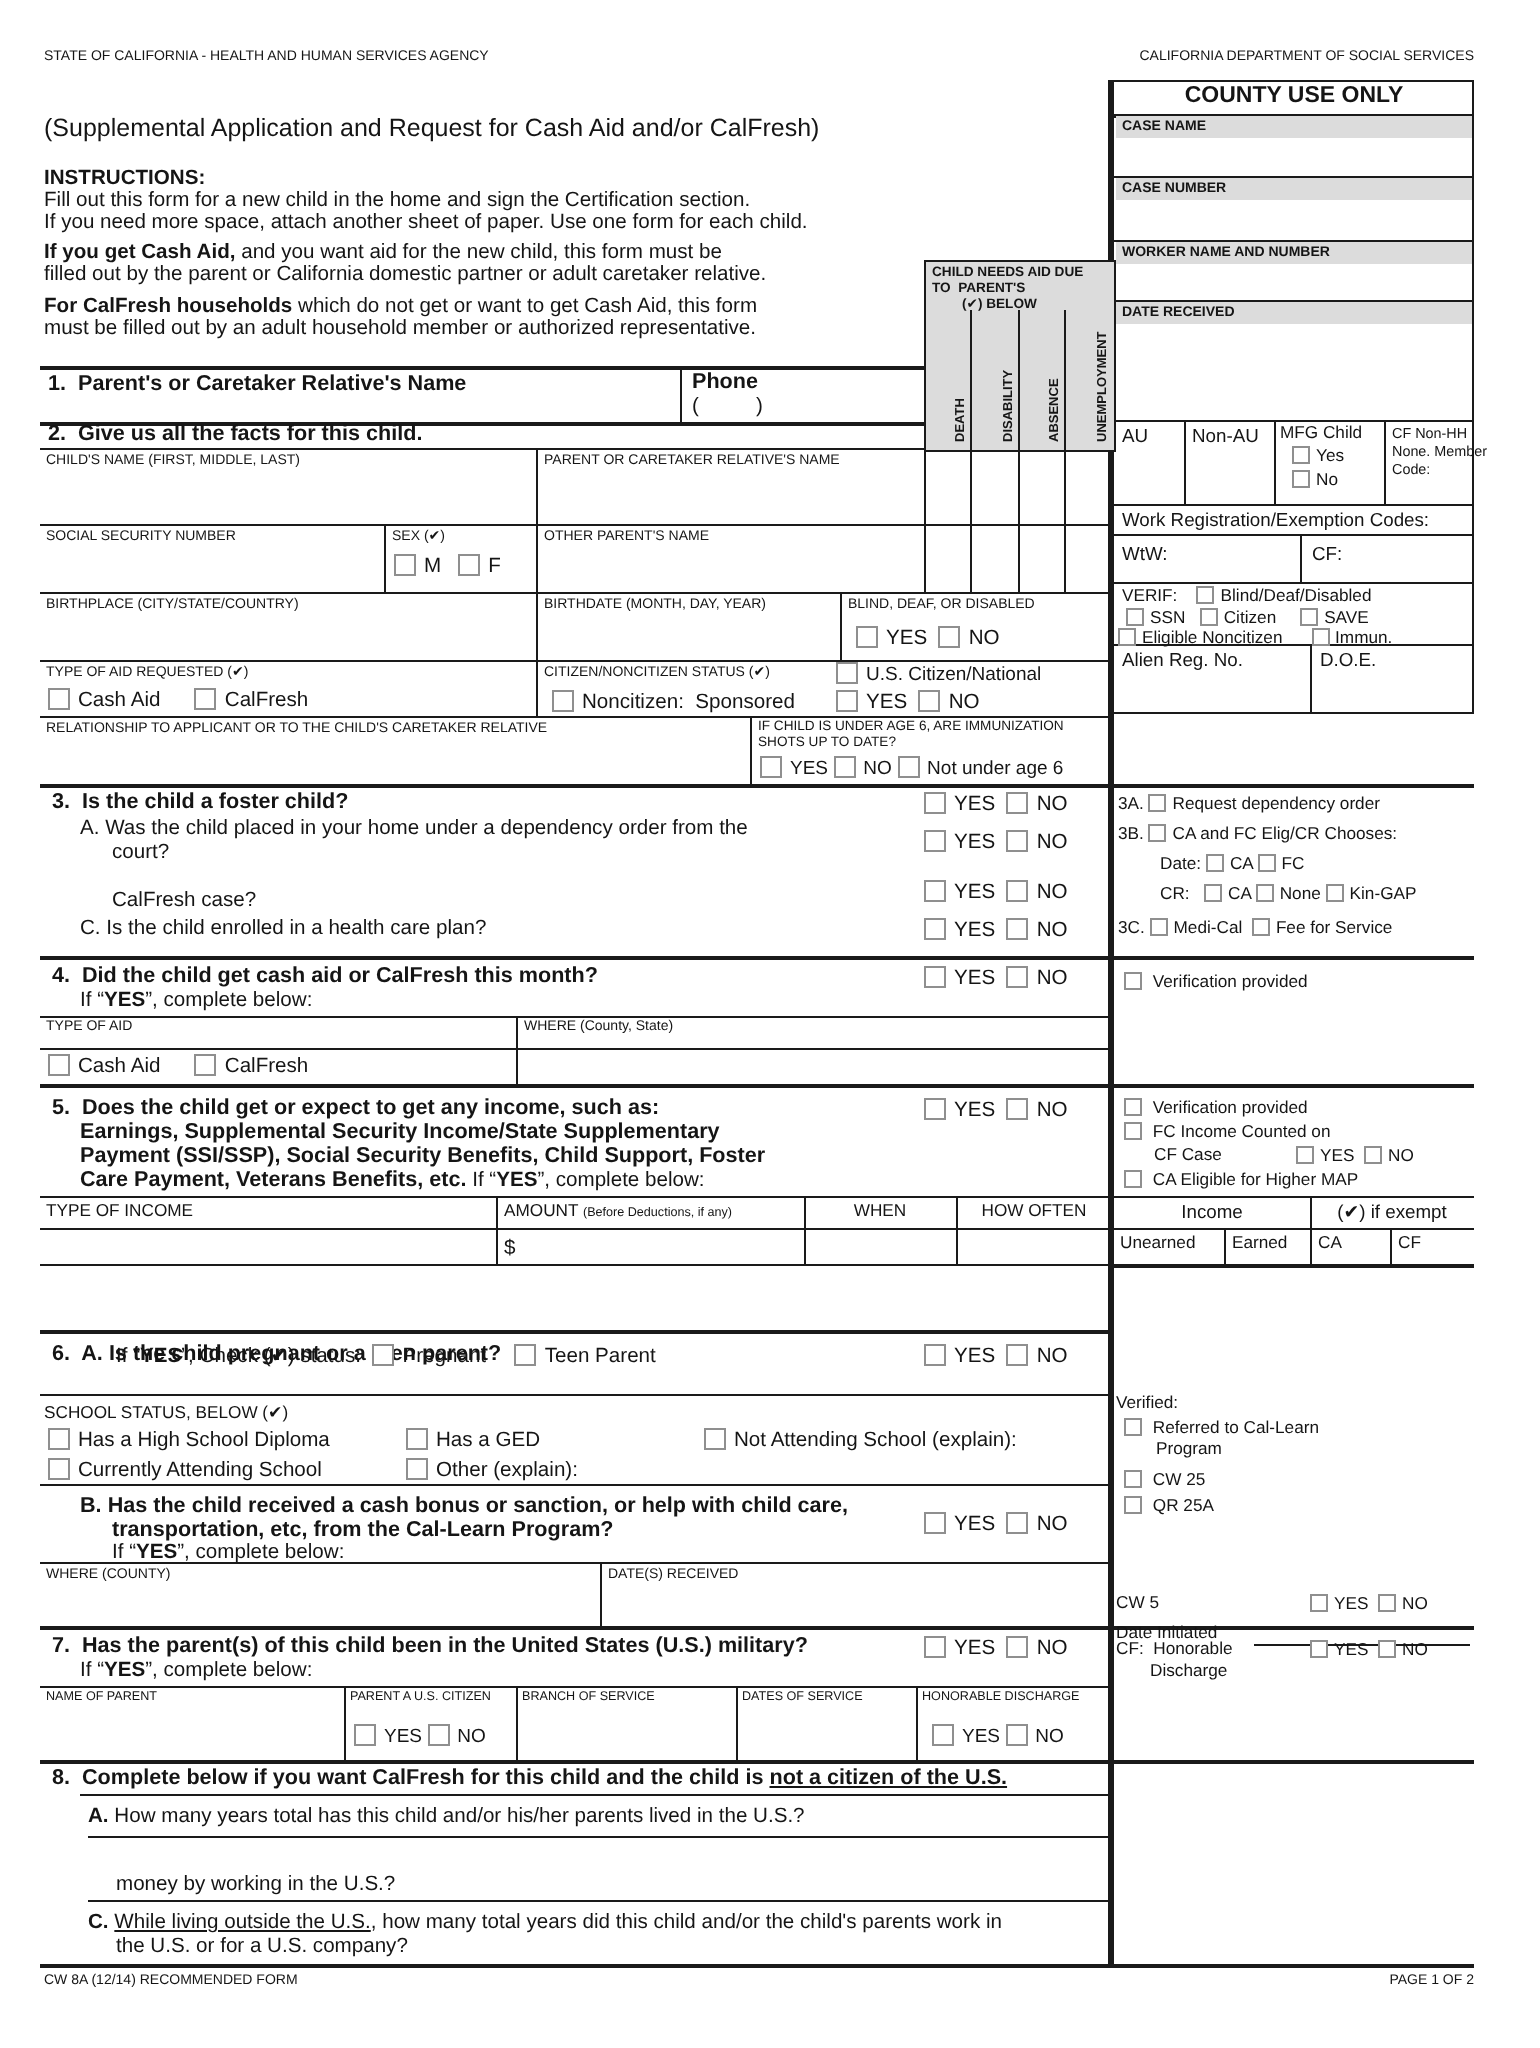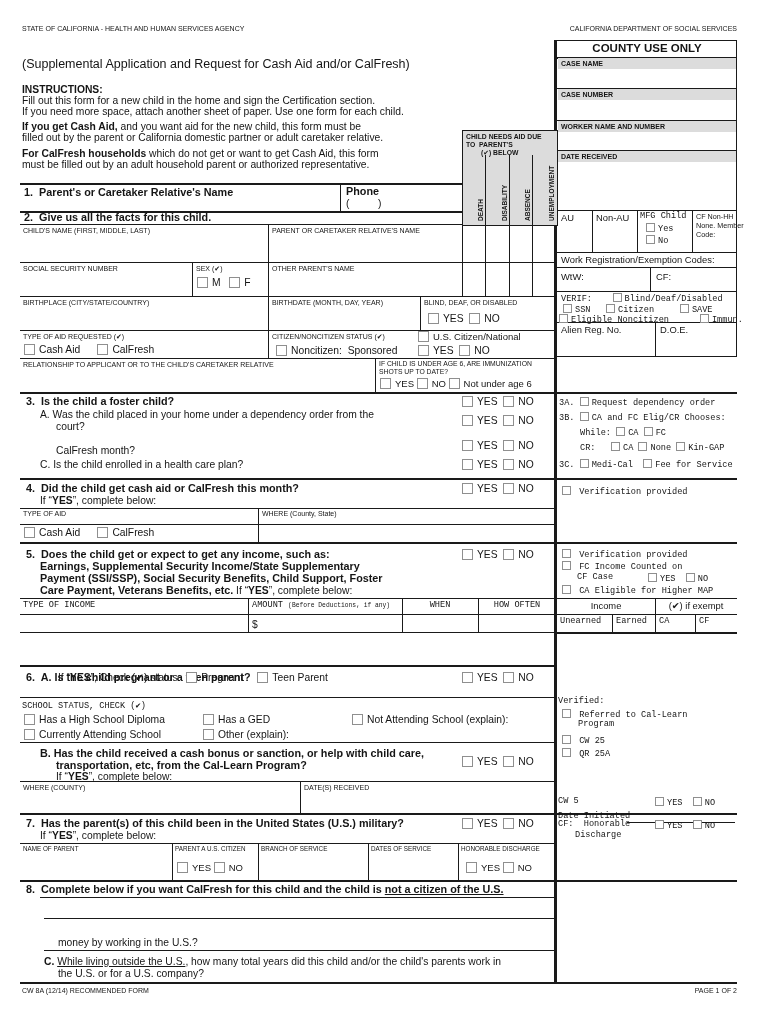--- a/index.html
+++ b/index.html
@@ -2,21 +2,21 @@
 <html><head>
 <meta charset="utf-8">
 <style>
   html,body{margin:0;padding:0;background:#fff;}
   #page{position:relative;width:770px;height:1024px;background:#fff;color:#151515;
         font-family:"Liberation Sans","DejaVu Sans",sans-serif;overflow:hidden;}
   .p{position:absolute;white-space:pre;line-height:1.08;}
   .b{font-weight:700;}
   .u{text-decoration:underline;}
   .f6{font-size:6.3px;} .f68{font-size:6.8px;} .f7{font-size:7px;} .f75{font-size:7.2px;}
-  .f8{font-size:8.6px;font-family:Liberation Mono, monospace;} .f9{font-size:9.4px;} .f95{font-size:9.5px;}
+  .f8{font-size:8.6px;} .f9{font-size:9.4px;} .f95{font-size:9.5px;}
   .f10{font-size:10.3px;} .f11{font-size:10.8px;} .f12{font-size:12.5px;}
   .hl,.vl{position:absolute;background:#1a1a1a;}
   .hl{height:1px;} .h2{height:2px !important;}
   .vl{width:1px;}
   .cb{display:inline-block;width:11px;height:11px;border:1.2px solid #8f8f8f;background:#fff;
       vertical-align:-2px;margin-right:4px;box-sizing:border-box;}
   .cb.s{width:9px;height:9px;vertical-align:-1.5px;margin-right:3px;}
   .gray{position:absolute;background:#dcdcdc;}
   .field{position:absolute;}
   .rot{position:absolute;transform-origin:0 0;transform:rotate(-90deg);font-size:6.5px;font-weight:700;white-space:pre;}
@@ -115,21 +115,21 @@
   <span class="p f7" style="left:22px;top:25px">STATE OF CALIFORNIA - HEALTH AND HUMAN SERVICES AGENCY</span>
   <span class="p f7" style="right:33px;top:25px">CALIFORNIA DEPARTMENT OF SOCIAL SERVICES</span>
   <span class="p f12" style="left:22px;top:58px">(Supplemental Application and Request for Cash Aid and/or CalFresh)</span>
 
   <span class="p f10 b" style="left:22px;top:84px">INSTRUCTIONS:</span>
   <span class="p f10" style="left:22px;top:95px">Fill out this form for a new child in the home and sign the Certification section.</span>
   <span class="p f10" style="left:22px;top:106px">If you need more space, attach another sheet of paper. Use one form for each child.</span>
   <span class="p f10" style="left:22px;top:121px"><span class="b">If you get Cash Aid,</span><span> and you want aid for the new child, this form must be</span></span>
   <span class="p f10" style="left:22px;top:132px">filled out by the parent or California domestic partner or adult caretaker relative.</span>
   <span class="p f10" style="left:22px;top:148px"><span class="b">For CalFresh households</span><span> which do not get or want to get Cash Aid, this form</span></span>
-  <span class="p f10" style="left:22px;top:159px">must be filled out by an adult household parent or authorized representative.</span>
+  <span class="p f10" style="left:22px;top:159px">must be filled out by an adult household member or authorized representative.</span>
 
   <span class="p f68 b" style="left:466px;top:133px">CHILD NEEDS AID DUE</span>
   <span class="p f68 b" style="left:466px;top:141px">TO  PARENT'S</span>
   <span class="p f68 b" style="left:481px;top:149px">(✔) BELOW</span>
   <span class="rot" style="left:477px;top:221px">DEATH</span>
   <span class="rot" style="left:501px;top:221px">DISABILITY</span>
   <span class="rot" style="left:524px;top:221px">ABSENCE</span>
   <span class="rot" style="left:548px;top:221px">UNEMPLOYMENT</span>
   <div class="field" style="left:463px;top:225px;width:21px;height:36px"></div>
   <div class="field" style="left:486px;top:225px;width:22px;height:36px"></div>
@@ -199,28 +199,28 @@
   <div class="field" style="left:22px;top:371px;width:351px;height:19px"></div>
   <span class="p f68" style="left:379px;top:360px">IF CHILD IS UNDER AGE 6, ARE IMMUNIZATION</span>
   <span class="p f68" style="left:379px;top:368px">SHOTS UP TO DATE?</span>
   <span class="p f95" style="left:380px;top:378px"><span class="cb"></span><span>YES</span> <span class="cb"></span><span>NO</span> <span class="cb"></span><span>Not under age 6</span></span>
 
   <span class="p f11 b" style="left:26px;top:396px">3.  Is the child a foster child?</span>
   <span class="p f10" style="left:462px;top:396px"><span class="cb"></span><span>YES</span>  <span class="cb"></span><span>NO</span></span>
   <span class="p f10" style="left:40px;top:409px">A. Was the child placed in your home under a dependency order from the</span>
   <span class="p f10" style="left:56px;top:421px">court?</span>
   <span class="p f10" style="left:462px;top:415px"><span class="cb"></span><span>YES</span>  <span class="cb"></span><span>NO</span></span>
-  <span class="p f10" style="left:56px;top:445px">CalFresh month?</span>
+  <span class="p f10" style="left:56px;top:445px">CalFresh case?</span>
   <span class="p f10" style="left:462px;top:440px"><span class="cb"></span><span>YES</span>  <span class="cb"></span><span>NO</span></span>
   <span class="p f10" style="left:40px;top:459px">C. Is the child enrolled in a health care plan?</span>
   <span class="p f10" style="left:462px;top:459px"><span class="cb"></span><span>YES</span>  <span class="cb"></span><span>NO</span></span>
 
   <span class="p f8" style="left:559px;top:397px"><span>3A.</span> <span class="cb s"></span><span>Request dependency order</span></span>
   <span class="p f8" style="left:559px;top:412px"><span>3B.</span> <span class="cb s"></span><span>CA and FC Elig/CR Chooses:</span></span>
-  <span class="p f8" style="left:580px;top:427px"><span>While:</span> <span class="cb s"></span><span>CA</span> <span class="cb s"></span><span>FC</span></span>
+  <span class="p f8" style="left:580px;top:427px"><span>Date:</span> <span class="cb s"></span><span>CA</span> <span class="cb s"></span><span>FC</span></span>
   <span class="p f8" style="left:580px;top:442px"><span>CR:</span>   <span class="cb s"></span><span>CA</span> <span class="cb s"></span><span>None</span> <span class="cb s"></span><span>Kin-GAP</span></span>
   <span class="p f8" style="left:559px;top:459px"><span>3C.</span> <span class="cb s"></span><span>Medi-Cal</span>  <span class="cb s"></span><span>Fee for Service</span></span>
 
   <span class="p f11 b" style="left:26px;top:483px">4.  Did the child get cash aid or CalFresh this month?</span>
   <span class="p f10" style="left:462px;top:483px"><span class="cb"></span><span>YES</span>  <span class="cb"></span><span>NO</span></span>
   <span class="p f10" style="left:40px;top:495px"><span>If “</span><span class="b">YES</span><span>”, complete below:</span></span>
   <span class="p f7" style="left:23px;top:510px">TYPE OF AID</span>
   <span class="p f7" style="left:262px;top:510px">WHERE (County, State)</span>
   <div class="field" style="left:259px;top:525px;width:296px;height:16px"></div>
   <span class="p f10" style="left:24px;top:527px"><span class="cb"></span><span>Cash Aid</span>      <span class="cb"></span><span>CalFresh</span></span>
@@ -250,21 +250,21 @@
   <span class="p f9 ctr" style="left:557px;top:601px;width:98px">Income</span>
   <span class="p f9 ctr" style="left:655px;top:601px;width:82px">(✔) if exempt</span>
   <span class="p f8" style="left:560px;top:617px">Unearned</span>
   <span class="p f8" style="left:616px;top:617px">Earned</span>
   <span class="p f8" style="left:659px;top:617px">CA</span>
   <span class="p f8" style="left:699px;top:617px">CF</span>
 
   <span class="p f11 b" style="left:26px;top:672px"><span>6.</span>  <span>A.</span> <span>Is the child pregnant or a teen parent?</span></span>
   <span class="p f10" style="left:462px;top:672px"><span class="cb"></span><span>YES</span>  <span class="cb"></span><span>NO</span></span>
   <span class="p f10" style="left:58px;top:672px"><span>If “</span><span class="b">YES</span><span>”, Check (✔) status:</span>  <span class="cb"></span><span>Pregnant</span>     <span class="cb"></span><span>Teen Parent</span></span>
-  <span class="p f8" style="left:22px;top:702px">SCHOOL STATUS, CHECK (✔)</span>
+  <span class="p f8" style="left:22px;top:702px">SCHOOL STATUS, BELOW (✔)</span>
   <span class="p f10" style="left:24px;top:714px"><span class="cb"></span><span>Has a High School Diploma</span></span>
   <span class="p f10" style="left:203px;top:714px"><span class="cb"></span><span>Has a GED</span></span>
   <span class="p f10" style="left:352px;top:714px"><span class="cb"></span><span>Not Attending School (explain):</span></span>
   <span class="p f10" style="left:24px;top:729px"><span class="cb"></span><span>Currently Attending School</span></span>
   <span class="p f10" style="left:203px;top:729px"><span class="cb"></span><span>Other (explain):</span></span>
   <span class="p f11 b" style="left:40px;top:748px"><span>B.</span> <span>Has the child received a cash bonus or sanction, or help with child care,</span></span>
   <span class="p f11 b" style="left:56px;top:760px">transportation, etc, from the Cal-Learn Program?</span>
   <span class="p f10" style="left:462px;top:756px"><span class="cb"></span><span>YES</span>  <span class="cb"></span><span>NO</span></span>
   <span class="p f10" style="left:56px;top:771px"><span>If “</span><span class="b">YES</span><span>”, complete below:</span></span>
   <span class="p f7" style="left:23px;top:784px">WHERE (COUNTY)</span>
@@ -294,20 +294,21 @@
   <span class="p f95" style="left:177px;top:862px"><span class="cb"></span><span>YES</span> <span class="cb"></span><span>NO</span></span>
   <div class="field" style="left:260px;top:856px;width:106px;height:22px"></div>
   <div class="field" style="left:370px;top:856px;width:86px;height:22px"></div>
   <span class="p f95" style="left:466px;top:862px"><span class="cb"></span><span>YES</span> <span class="cb"></span><span>NO</span></span>
 
   <span class="p f8" style="left:558px;top:820px">CF:  Honorable</span>
   <span class="p f8" style="left:575px;top:831px">Discharge</span>
   <span class="p f8" style="left:655px;top:820px"><span class="cb s"></span><span>YES</span>  <span class="cb s"></span><span>NO</span></span>
 
   <span class="p f11 b" style="left:26px;top:884px"><span>8.  Complete below if you want CalFresh for this child and the child is </span><span class="u">not a citizen of the U.S.</span></span>
+  <span class="p f10" style="left:44px;top:903px"><span class="b">A. </span><span>How many years total has this child and/or his/her parents lived in the U.S.?</span></span>
   <span class="p f10" style="left:58px;top:937px">money by working in the U.S.?</span>
   <span class="p f10" style="left:44px;top:956px"><span class="b">C. </span><span class="u">While living outside the U.S.</span><span>, how many total years did this child and/or the child's parents work in</span></span>
   <span class="p f10" style="left:58px;top:968px">the U.S. or for a U.S. company?</span>
 
   <span class="p f7" style="left:22px;top:987px">CW 8A (12/14) RECOMMENDED FORM</span>
   <span class="p f7" style="right:33px;top:987px">PAGE 1 OF 2</span>
 
 </div>
 
 </body></html>

